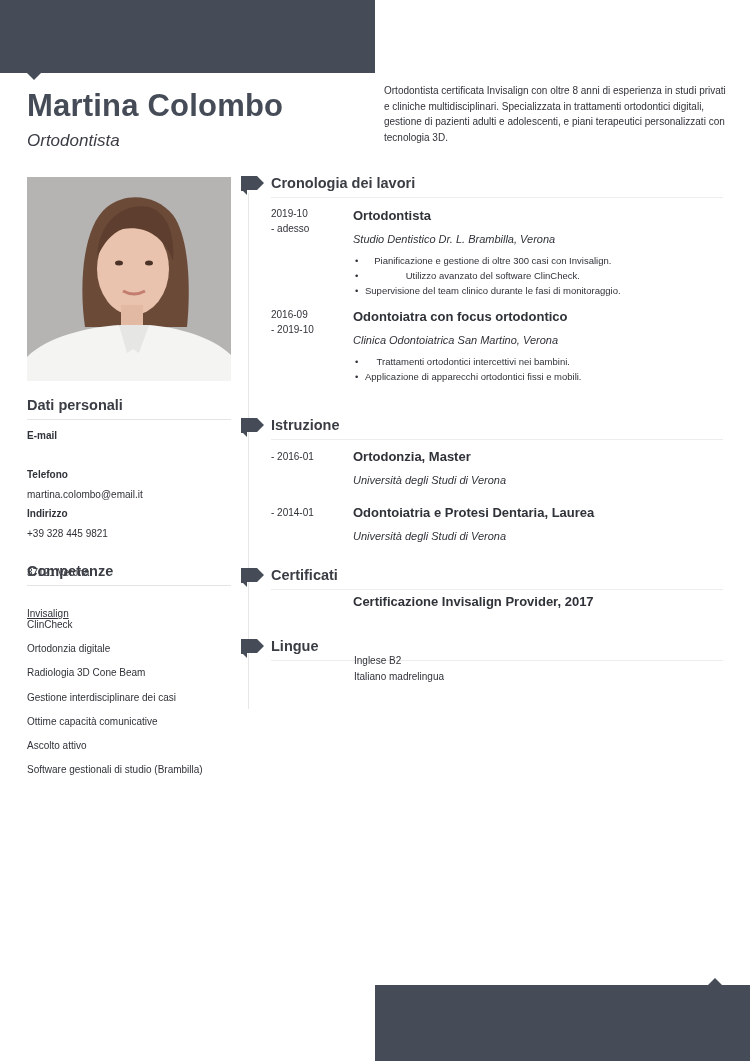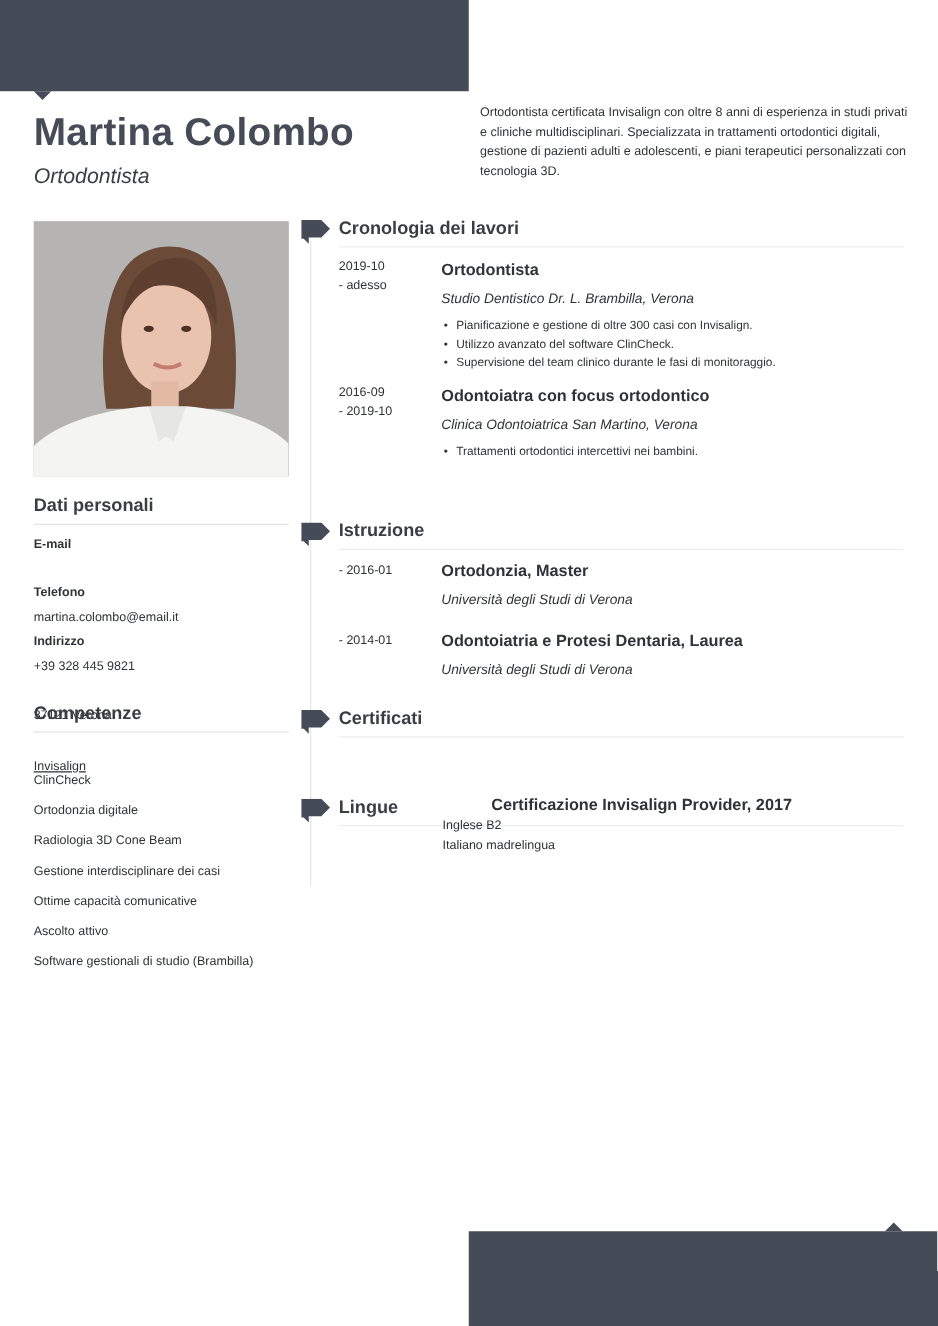--- a/index.html
+++ b/index.html
@@ -27,21 +27,21 @@
 
   .vline { position: absolute; left: 248px; top: 193px; width: 1px; height: 516px; background: #e6e7e9; }
   .flag { position: absolute; left: 241px; width: 24px; height: 20px; }
   .sec-h { position: absolute; left: 271px; width: 452px; font-size: 14.5px; font-weight: bold; color: #3a3d44;
     padding-bottom: 6px; border-bottom: 1px solid #eceded; }
 
   .date { position: absolute; left: 271px; font-size: 10px; line-height: 15px; color: #2f3238; }
   .entry-title { position: absolute; left: 353px; font-size: 13px; font-weight: bold; color: #2f3238; }
   .entry-sub { position: absolute; left: 353px; font-size: 11px; font-style: italic; color: #2f3238; }
   .bullets { position: absolute; left: 353px; list-style: none; font-size: 9.5px; line-height: 15.2px; color: #2f3238; }
-  .bullets li { position: relative; padding-left: 12px; }
+  .bullets li { position: relative; padding-left: 12px; text-align: center; }
   .bullets li::before { content: "•"; position: absolute; left: 2px; top: 0; }
   .lang { position: absolute; left: 354px; font-size: 10px; color: #2f3238; }
 </style>
 </head>
 <body>
 
 <div class="top-band"></div>
 <div class="top-notch"></div>
 
 <h1 class="name">Martina Colombo</h1>
@@ -101,40 +101,41 @@
 </ul>
 
 <div class="date" style="top:307px;">
   <div>2016-09</div>
   <div>- 2019-10</div>
 </div>
 <div class="entry-title" style="top:309px;">Odontoiatra con focus ortodontico</div>
 <div class="entry-sub" style="top:334px;">Clinica Odontoiatrica San Martino, Verona</div>
 <ul class="bullets" style="top:354px;">
   <li>Trattamenti ortodontici intercettivi nei bambini.</li>
+  <li>Applicazione di apparecchi ortodontici fissi e mobili.</li>
 </ul>
 
 <svg class="flag" style="top:418px;" viewBox="0 0 24 20">
   <path d="M0 0 H16 L23 7 L16 14 H6 L6 19 L2 15 H0 Z" fill="#464c57"></path>
 </svg>
 <h2 class="sec-h" style="top:417px;">Istruzione</h2>
 
 <div class="date" style="top:449px;">- 2016-01</div>
 <div class="entry-title" style="top:449px;">Ortodonzia, Master</div>
 <div class="entry-sub" style="top:474px;">Università degli Studi di Verona</div>
 
 <div class="date" style="top:505px;">- 2014-01</div>
 <div class="entry-title" style="top:505px;">Odontoiatria e Protesi Dentaria, Laurea</div>
 <div class="entry-sub" style="top:530px;">Università degli Studi di Verona</div>
 
 <svg class="flag" style="top:568px;" viewBox="0 0 24 20">
   <path d="M0 0 H16 L23 7 L16 14 H6 L6 19 L2 15 H0 Z" fill="#464c57"></path>
 </svg>
 <h2 class="sec-h" style="top:567px;">Certificati</h2>
-<div class="entry-title" style="top:636px;margin-left:40px;">Certificazione Invisalign Provider, 2017</div>
+<div class="entry-title" style="top:594px;">Certificazione Invisalign Provider, 2017</div>
 
 <svg class="flag" style="top:639px;" viewBox="0 0 24 20">
   <path d="M0 0 H16 L23 7 L16 14 H6 L6 19 L2 15 H0 Z" fill="#464c57"></path>
 </svg>
 <h2 class="sec-h" style="top:638px;">Lingue</h2>
 <div class="lang" style="top:671px;">Italiano madrelingua</div>
 <div class="lang" style="top:655px;">Inglese B2</div>
 
 <div class="bottom-notch"></div>
 <div class="bottom-band"></div>

